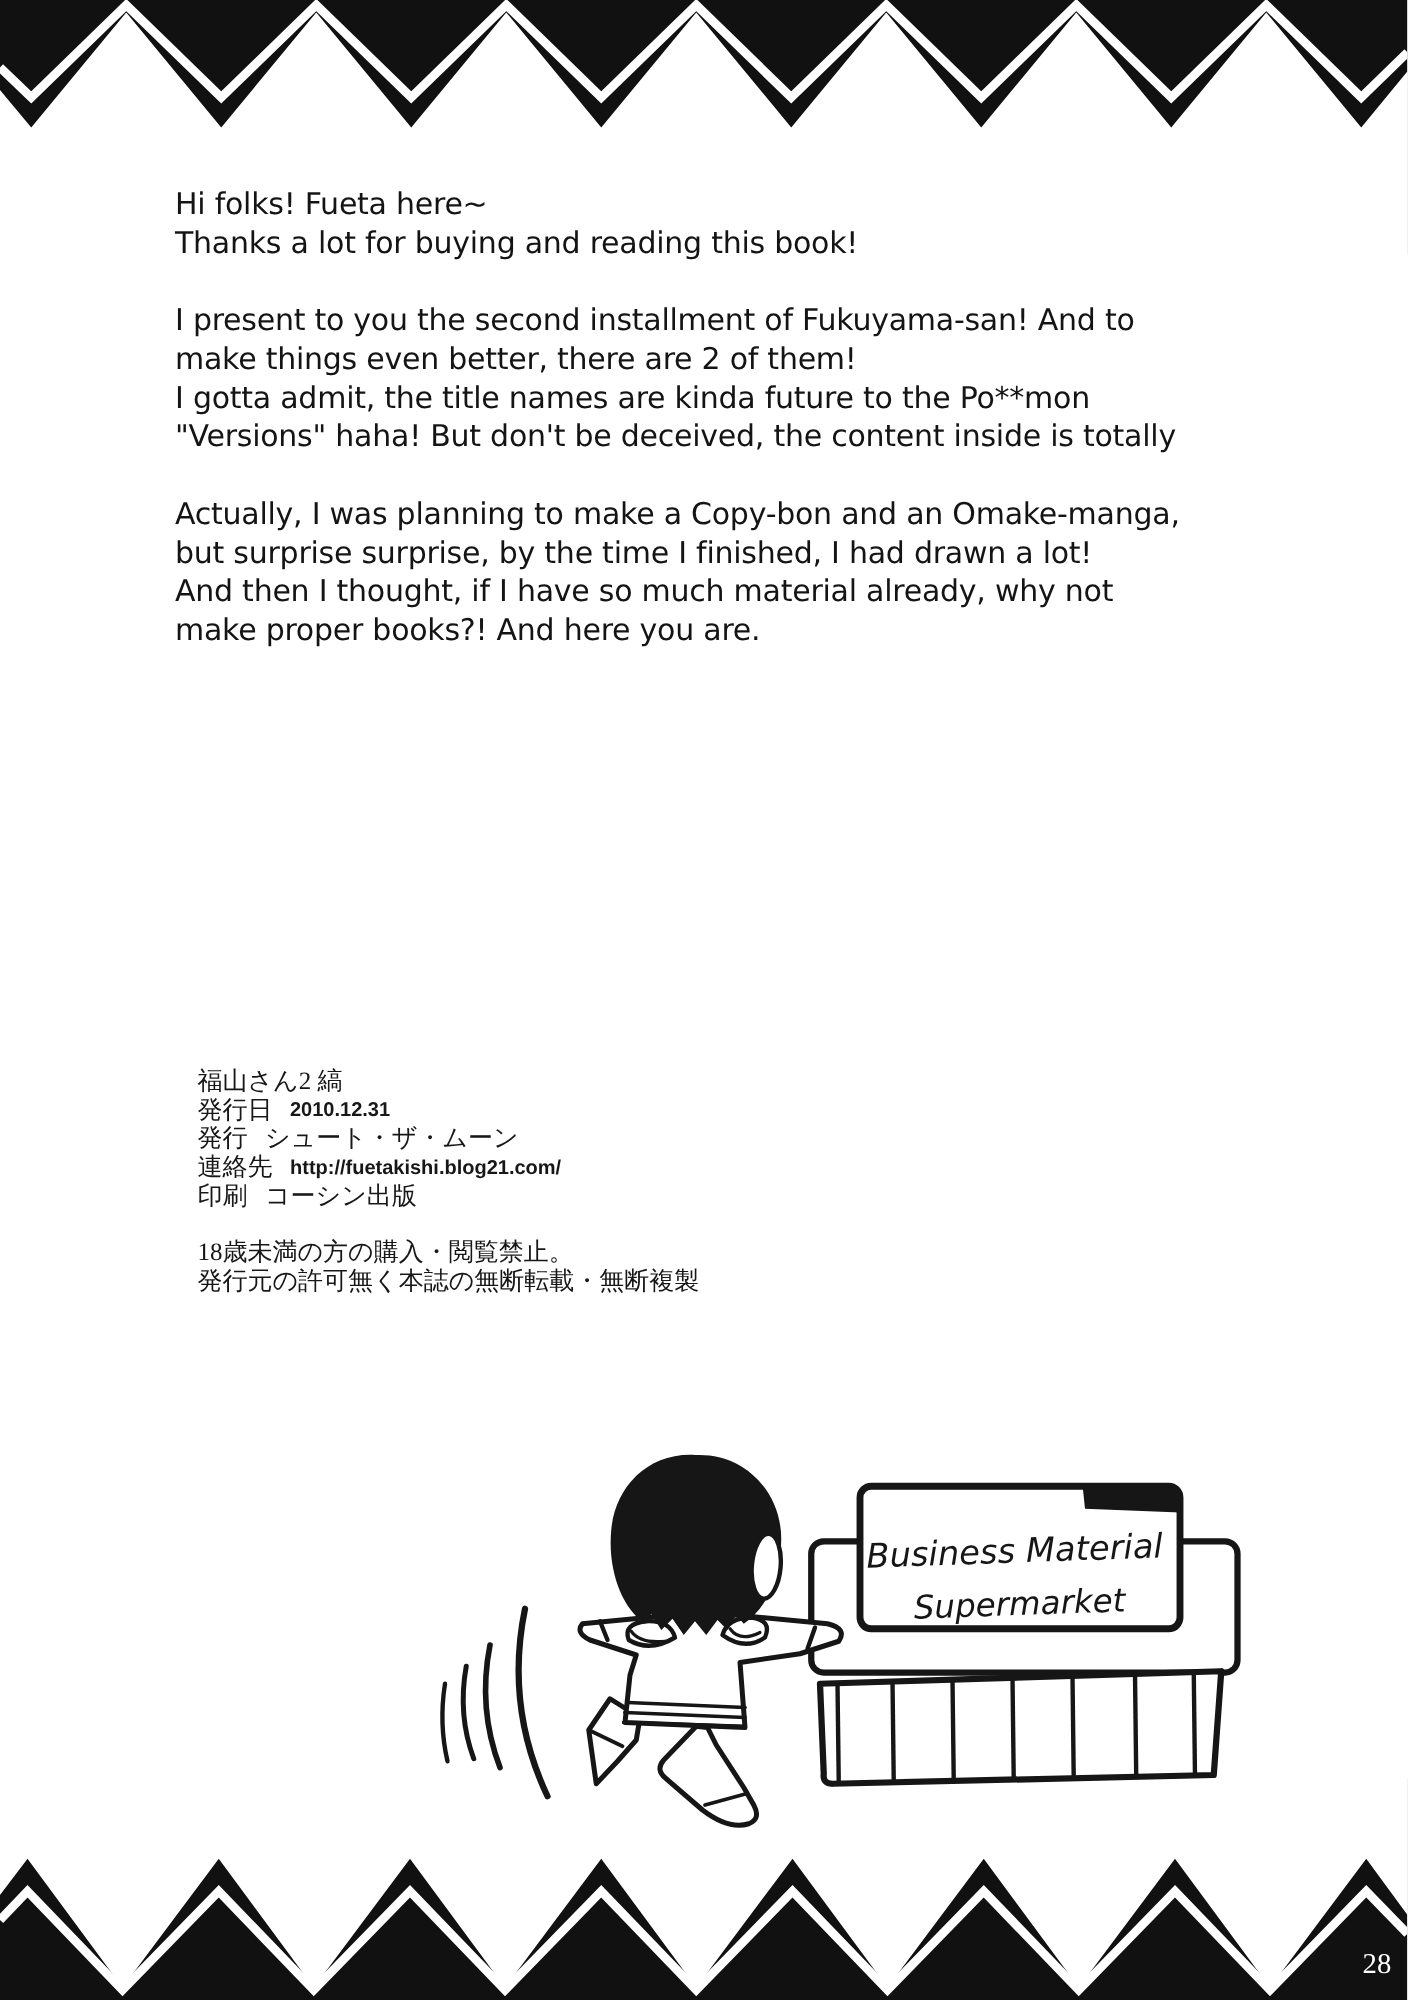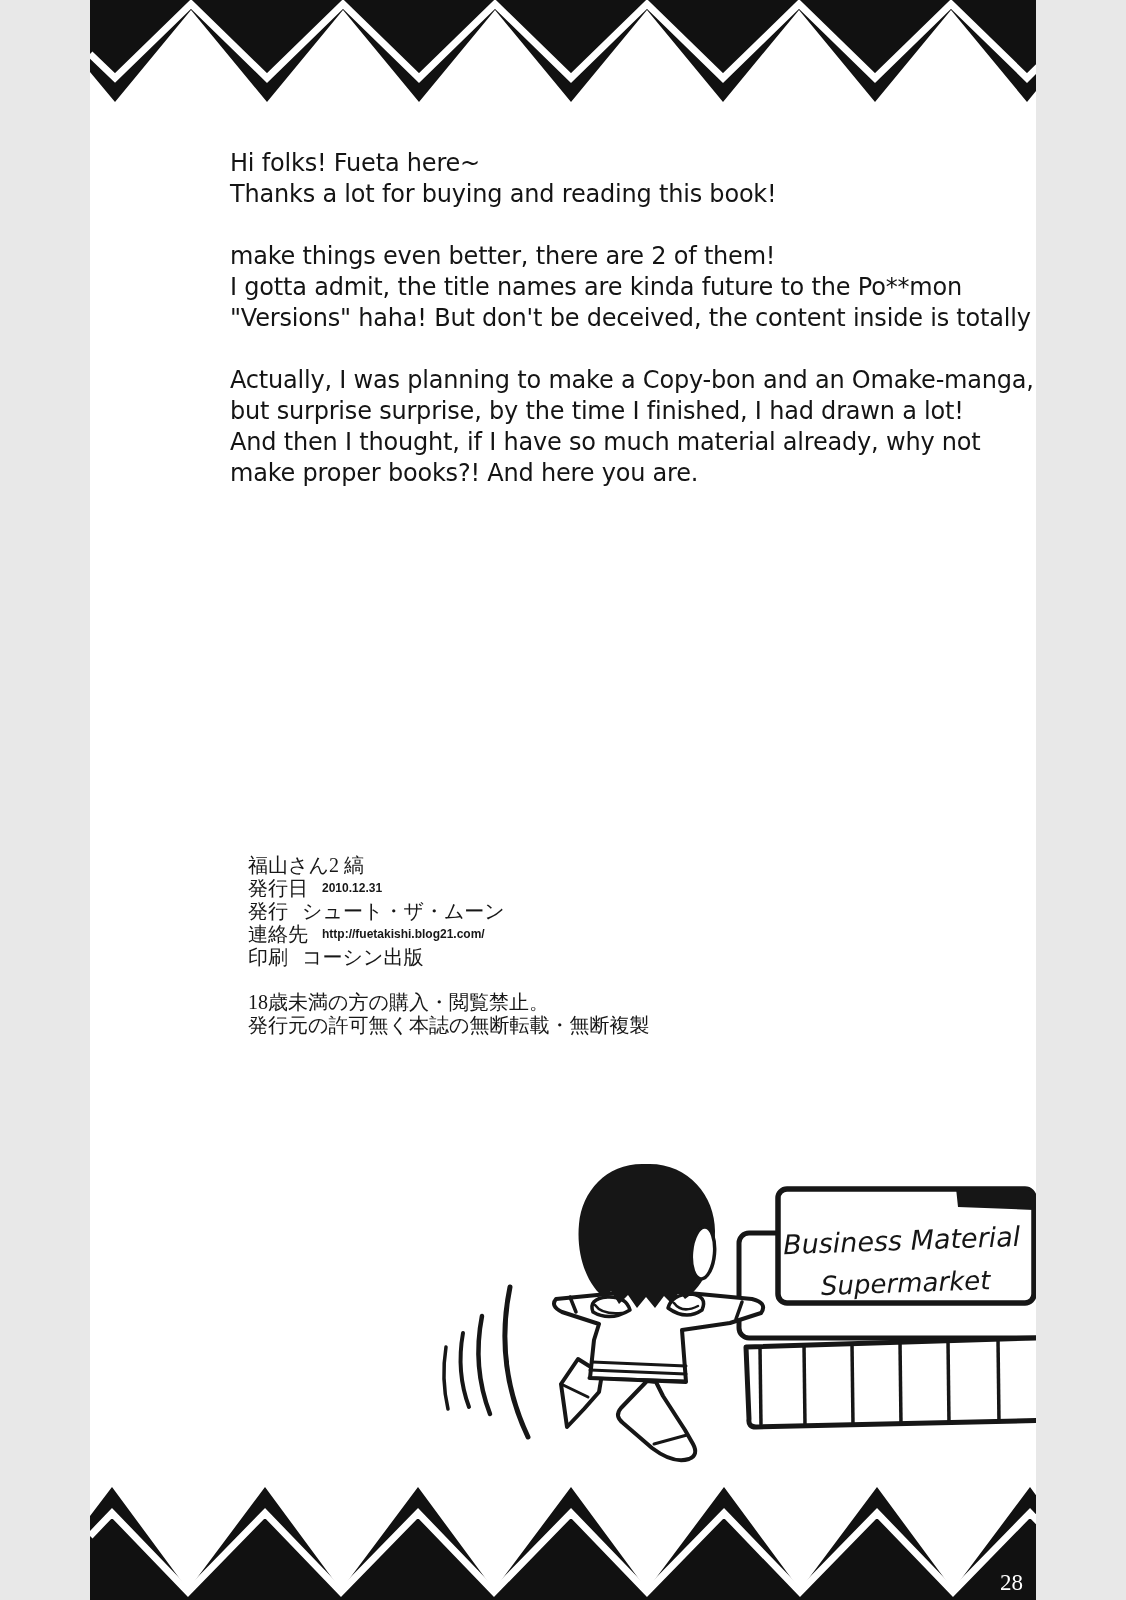--- a/index.html
+++ b/index.html
@@ -1,18 +1,18 @@
 <!DOCTYPE html>
 <html><head>
 <meta charset="utf-8">
 <style>
   html,body{margin:0;padding:0;background:#e8e8e8;}
   .page{
     position:relative;
-    width:946px;height:1600px;
+    width:1126px;height:1600px;
     background:#fff;
     overflow:hidden;
     margin:0 auto;
     font-family:"Liberation Sans",sans-serif;
   }
   .zz{position:absolute;left:0;width:1126px;display:block;}
   .zz.top{top:0;height:115px;}
   .zz.bottom{bottom:0;height:120px;}
 
   
@@ -29,36 +29,36 @@
   .colophon{
     position:absolute;left:158px;top:843px;
     color:#171717;
     font-family:"Liberation Serif","DejaVu Serif",serif;
     font-size:20px;line-height:23px;margin-top:11px;
   }
   .c-row{display:flex;white-space:nowrap;}
   .c-label{margin-right:14px;}
   .bold-sans{
     font-family:"Liberation Sans","DejaVu Sans",sans-serif;
-    font-weight:bold;font-size:12px;letter-spacing:0;
+    font-weight:bold;font-size:16px;letter-spacing:0;
   }
   .legal{margin-top:22px;}
   .legal div{white-space:nowrap;}
 
   
   .cartoon{position:absolute;left:0;top:0;width:1126px;height:1600px;}
   .signtext{
     font-family:"DejaVu Sans","Liberation Sans",sans-serif;
     font-style:italic;font-weight:500;
     font-size:27px;fill:#161616;
   }
   .signtext2{font-size:26px;}
 
   .pagenum{
-    position:absolute;right:13px;bottom:4px;
+    position:absolute;right:13px;bottom:16px;
     color:#fff;
     font-family:"Liberation Serif","DejaVu Serif",serif;
     font-size:23px;z-index:6;
   }
 </style>
 </head>
 <body>
 
 <div class="page">
 
@@ -66,20 +66,21 @@
     <path fill="#111" d="M0 0 H1126 V57 L1089 102 L1013 10 L937 102 L861 10 L785 102 L709 10 L633 102 L557 10 L481 102 L405 10 L329 102 L253 10 L177 102 L101 10 L25 102 L0 72 Z"></path>
     <polyline fill="none" stroke="#fff" stroke-width="7" points="0,54 25,78 101,4 177,78 253,4 329,78 405,4 481,78 557,4 633,78 709,4 785,78 861,4 937,78 1013,4 1089,78 1126,42"></polyline>
   </svg>
 
   <div class="afterword">
     <div class="para">
       <div class="tl">Hi folks! Fueta here~</div>
       <div class="tl">Thanks a lot for buying and reading this book!</div>
     </div>
     <div class="para">
+      <div class="tl">I present to you the second installment of Fukuyama-san! And to</div>
       <div class="tl">make things even better, there are 2 of them!</div>
       <div class="tl">I gotta admit, the title names are kinda future to the Po**mon</div>
       <div class="tl">"Versions" haha! But don't be deceived, the content inside is totally</div>
     </div>
     <div class="para">
       <div class="tl">Actually, I was planning to make a Copy-bon and an Omake-manga,</div>
       <div class="tl">but surprise surprise, by the time I finished, I had drawn a lot!</div>
       <div class="tl">And then I thought, if I have so much material already, why not</div>
       <div class="tl">make proper books?! And here you are.</div>
     </div>

